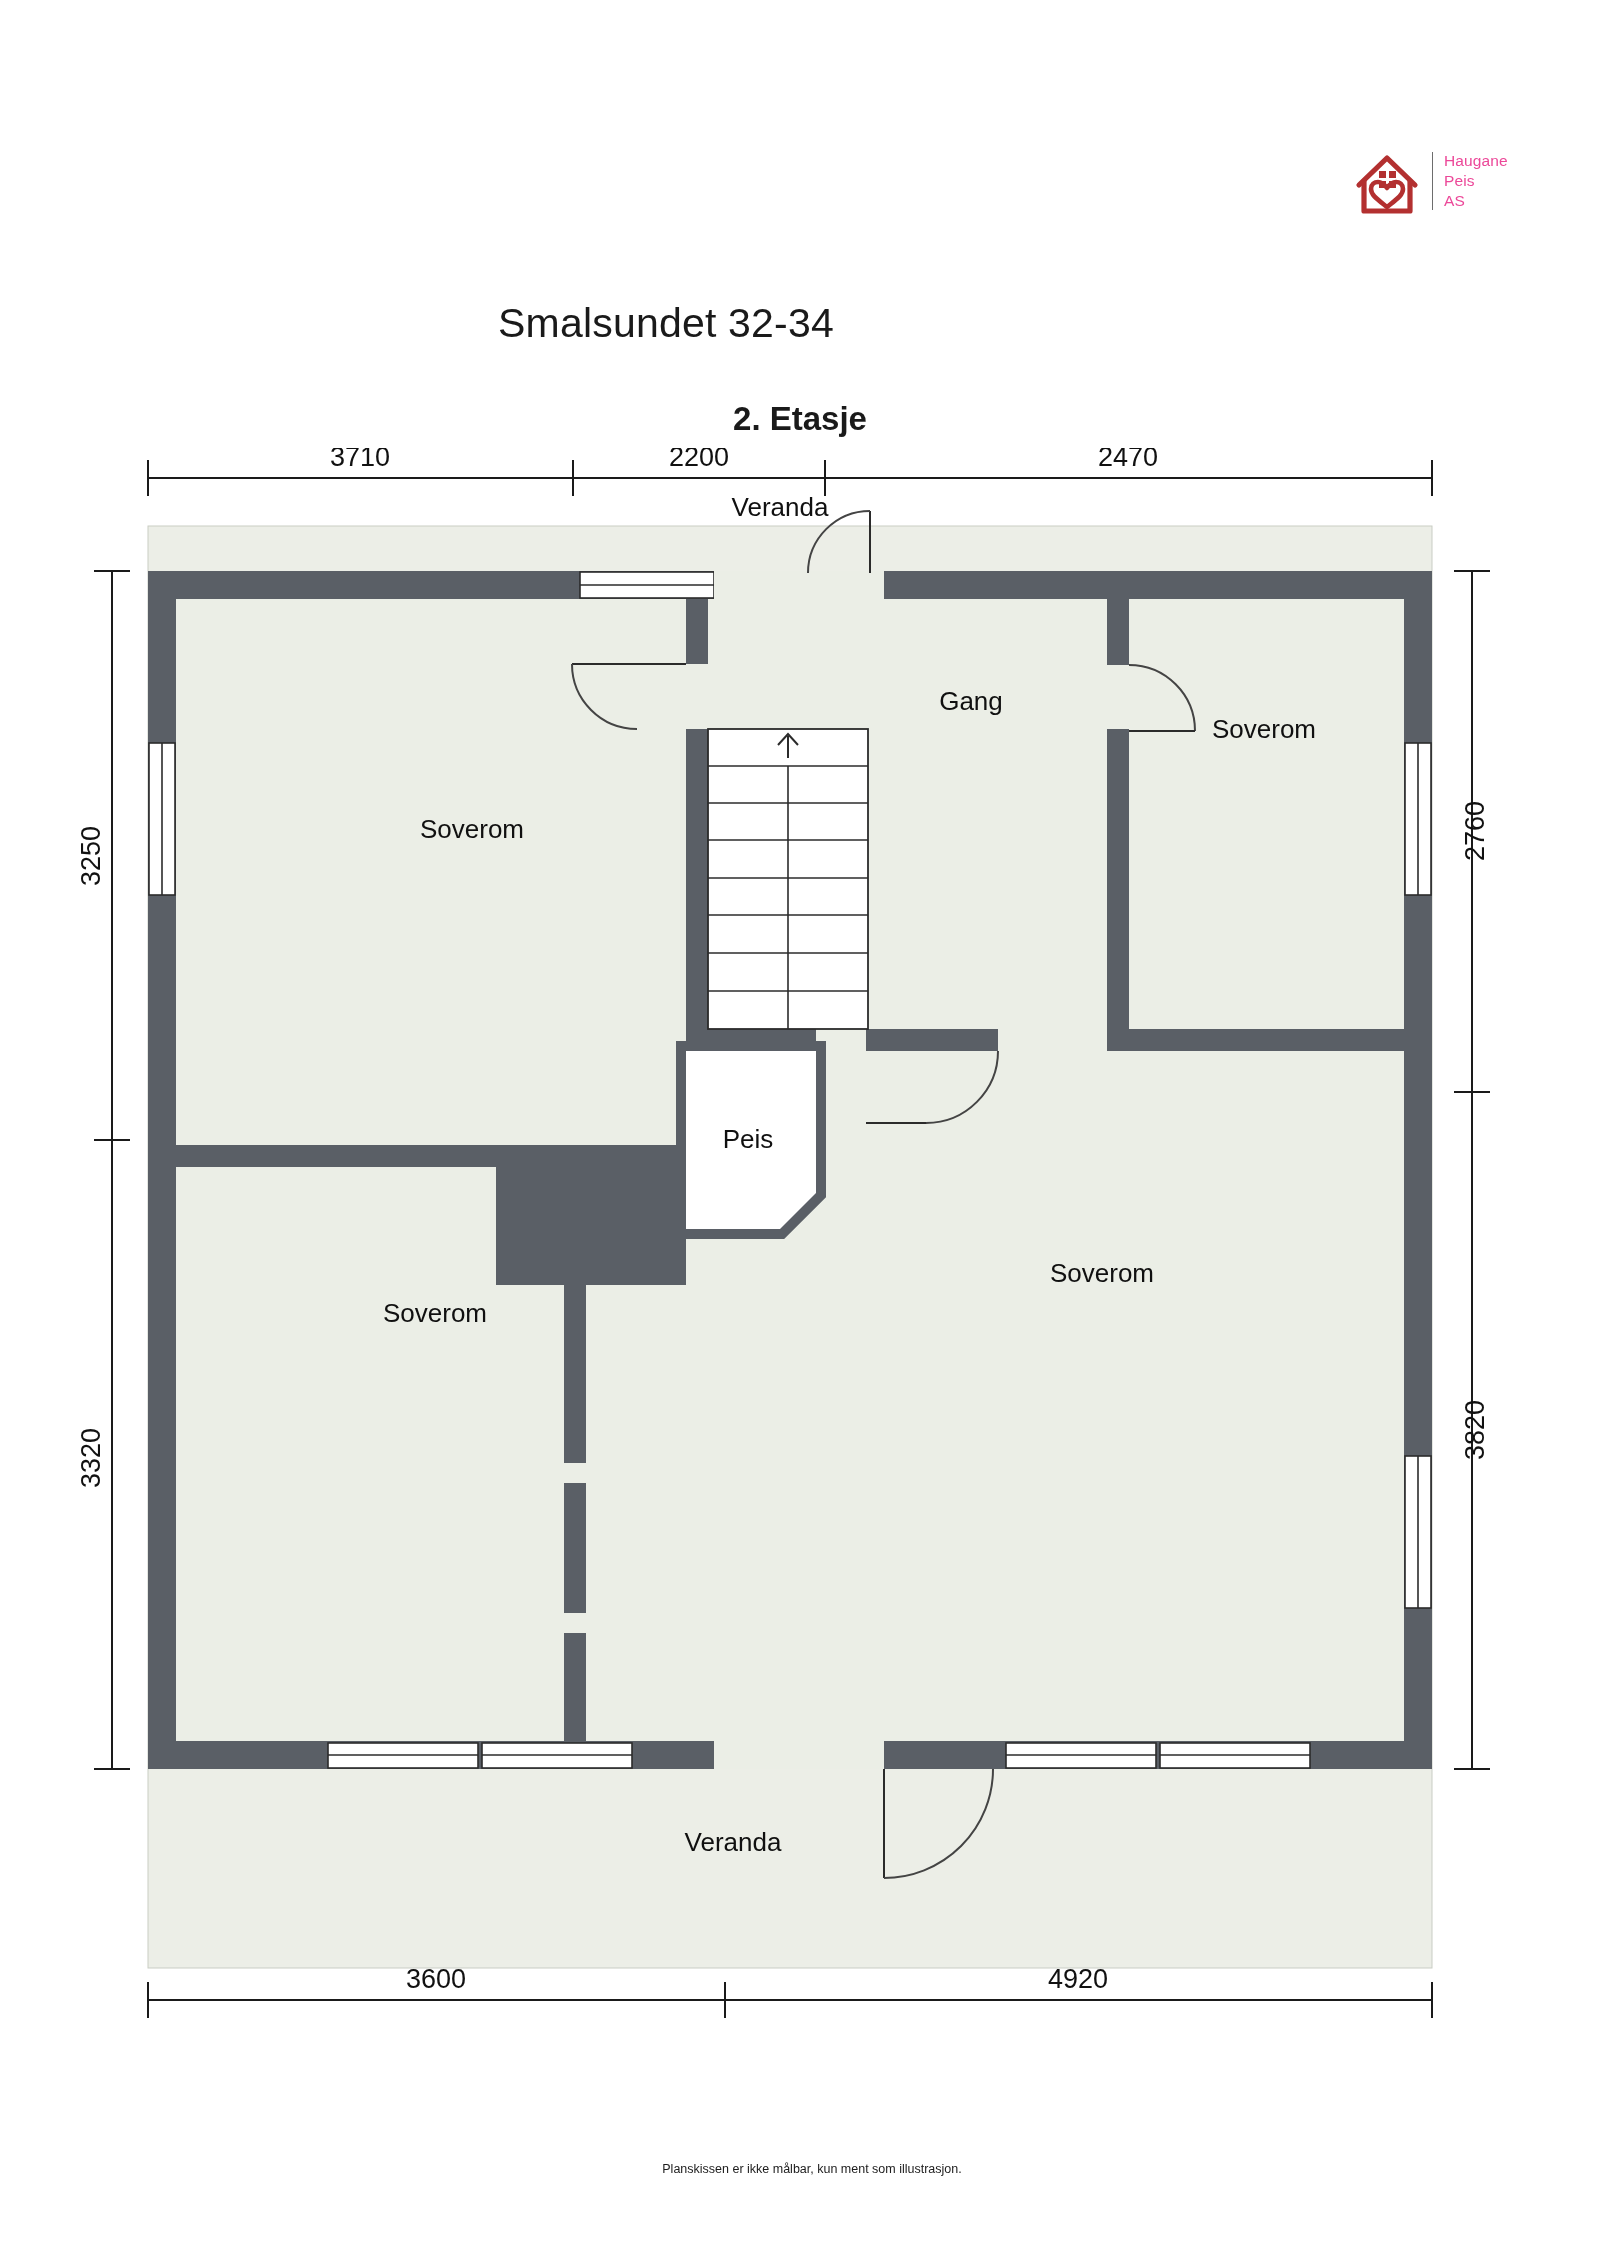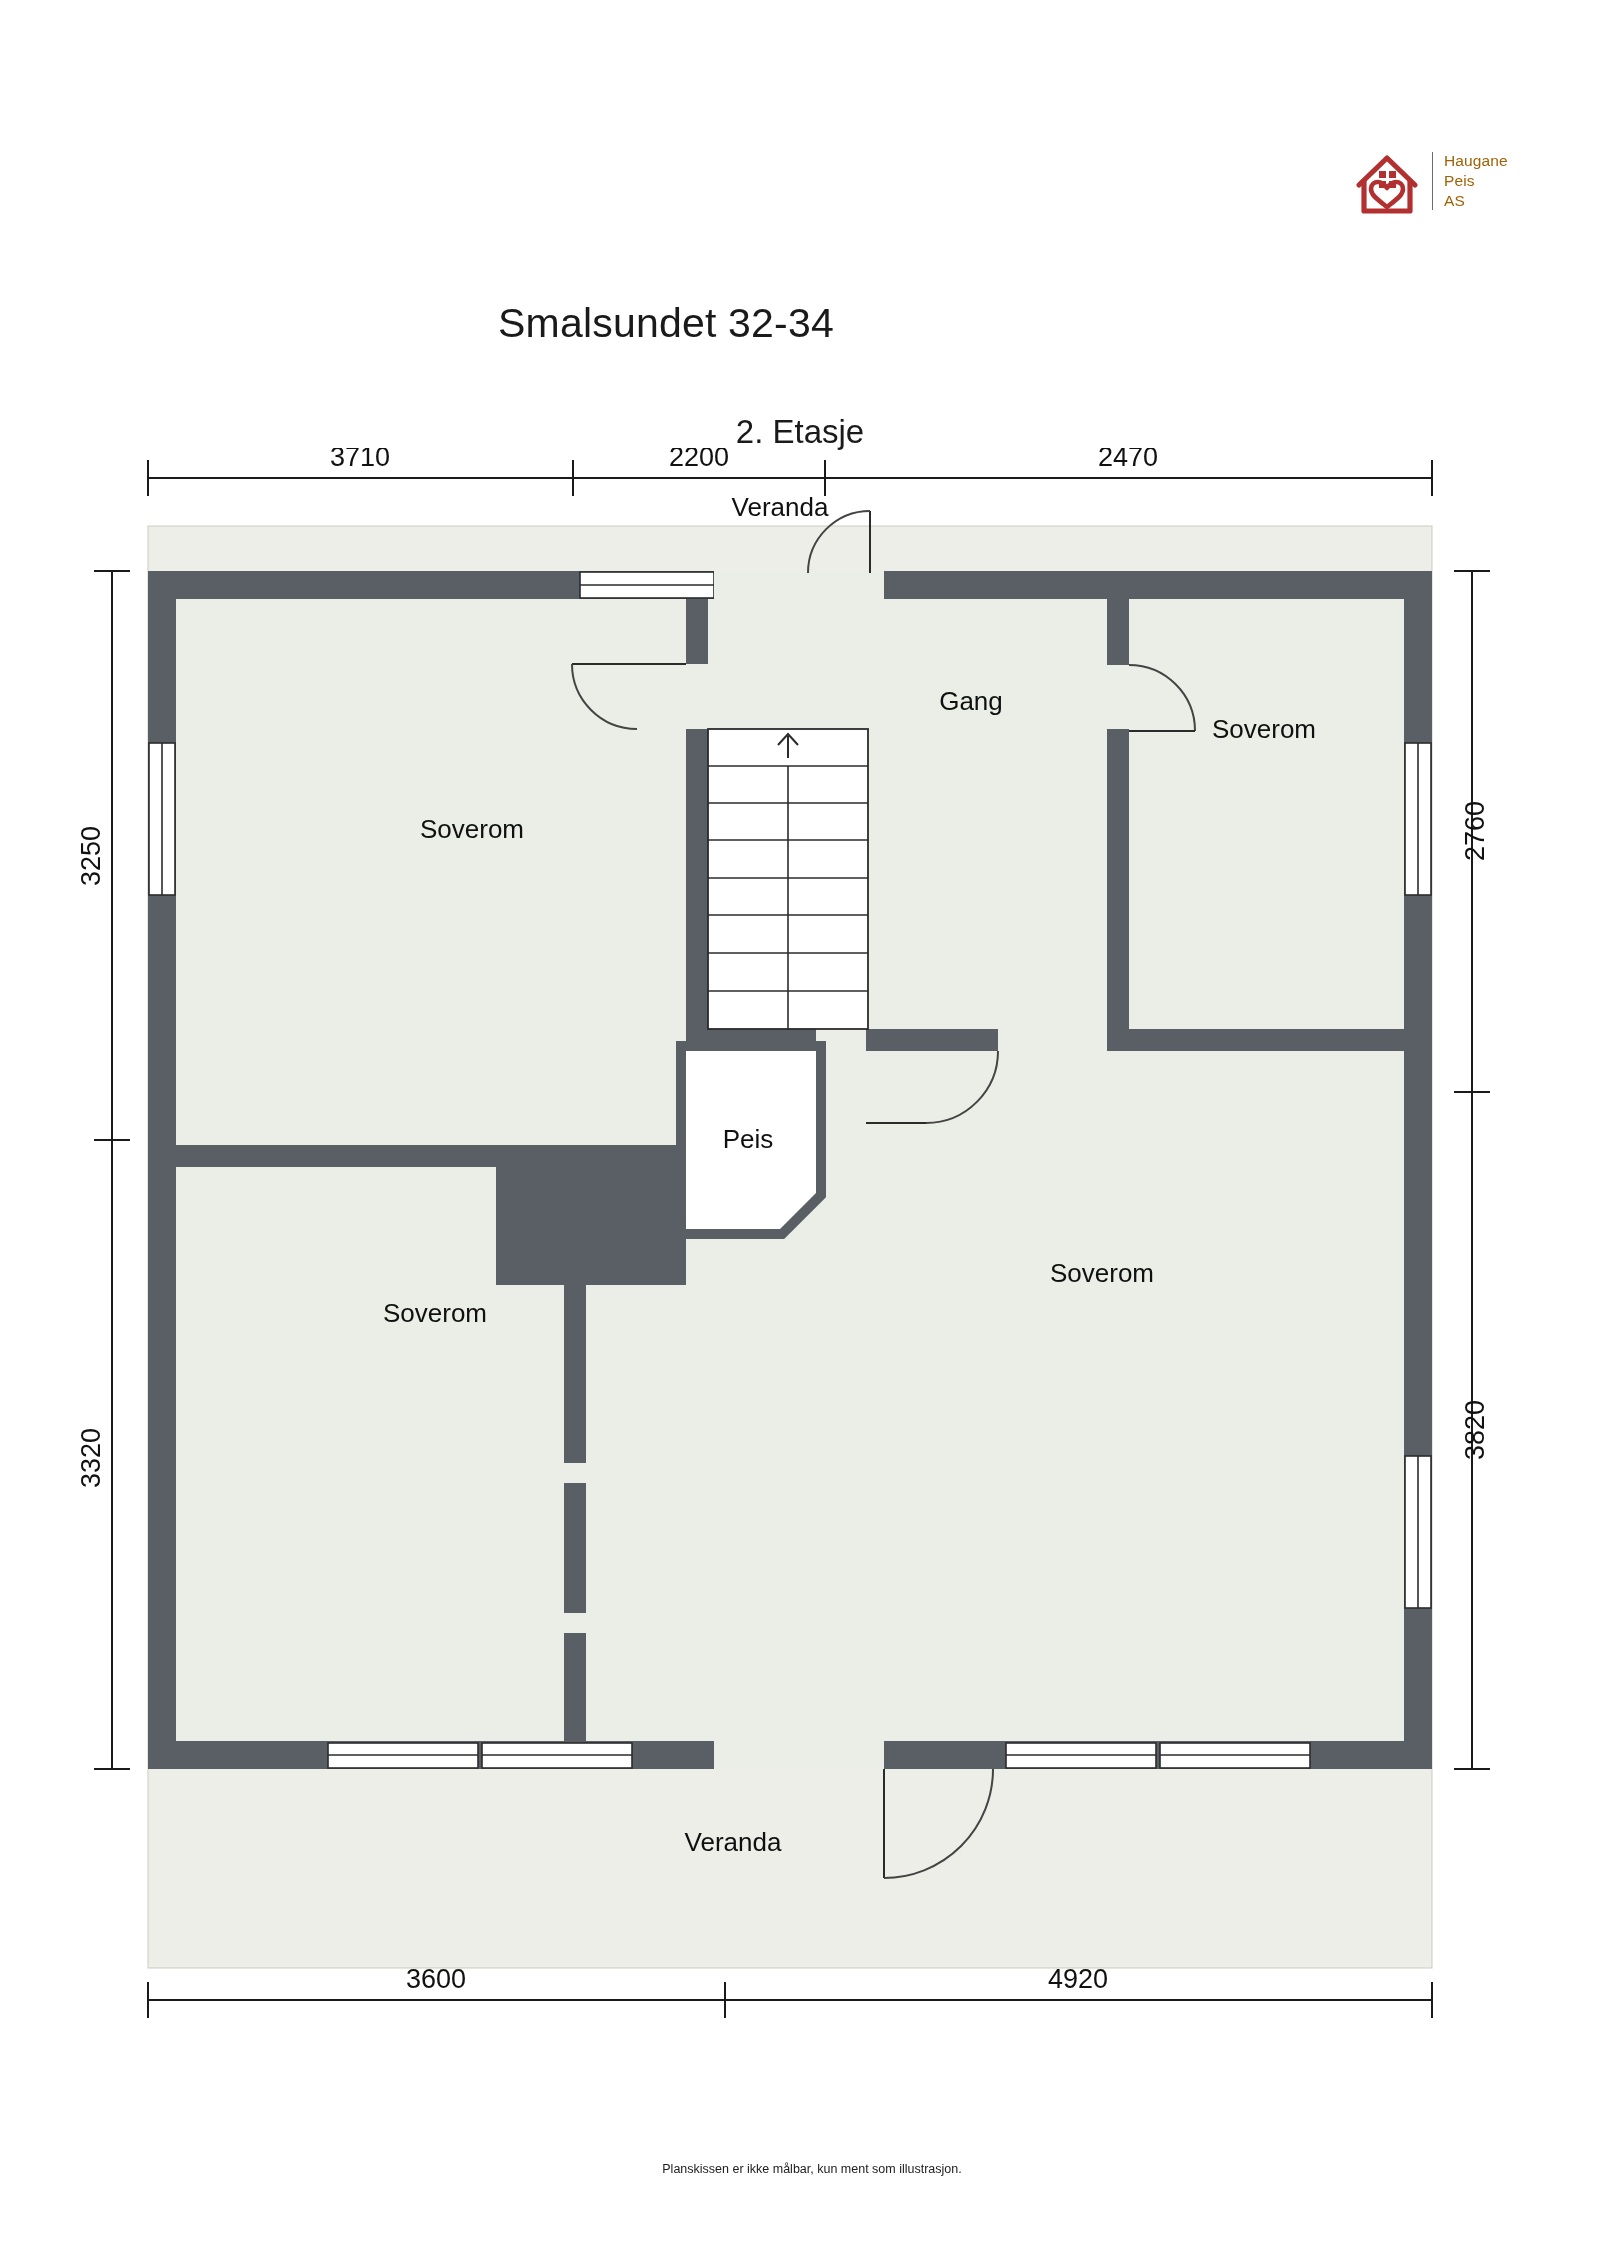--- a/index.html
+++ b/index.html
@@ -30,43 +30,43 @@
     width: 1px;
     height: 58px;
     background: #6d6d6d;
   }
   #brand-logo .wordmark {
     display: flex;
     flex-direction: column;
     justify-content: center;
     font-size: 15.5px;
     line-height: 1.28;
-    color: #a16207;
+    color: #ec4899;
     letter-spacing: .1px;
   }
 
   
   #plan-title {
     position: absolute;
     top: 300px;
     left: 0;
     width: 1332px;
     text-align: center;
     font-size: 41px;
     font-weight: 400;
     letter-spacing: .2px;
   }
   #floor-subtitle {
     position: absolute;
-    top: 413px;
+    top: 400px;
     left: 0;
     width: 1600px;
     text-align: center;
     font-size: 33px;
-    font-weight: 400;
+    font-weight: 700;
   }
 
   
   #plan-canvas {
     position: absolute;
     top: 448px;
     left: 80px;
     width: 1440px;
     height: 1620px;
   }

